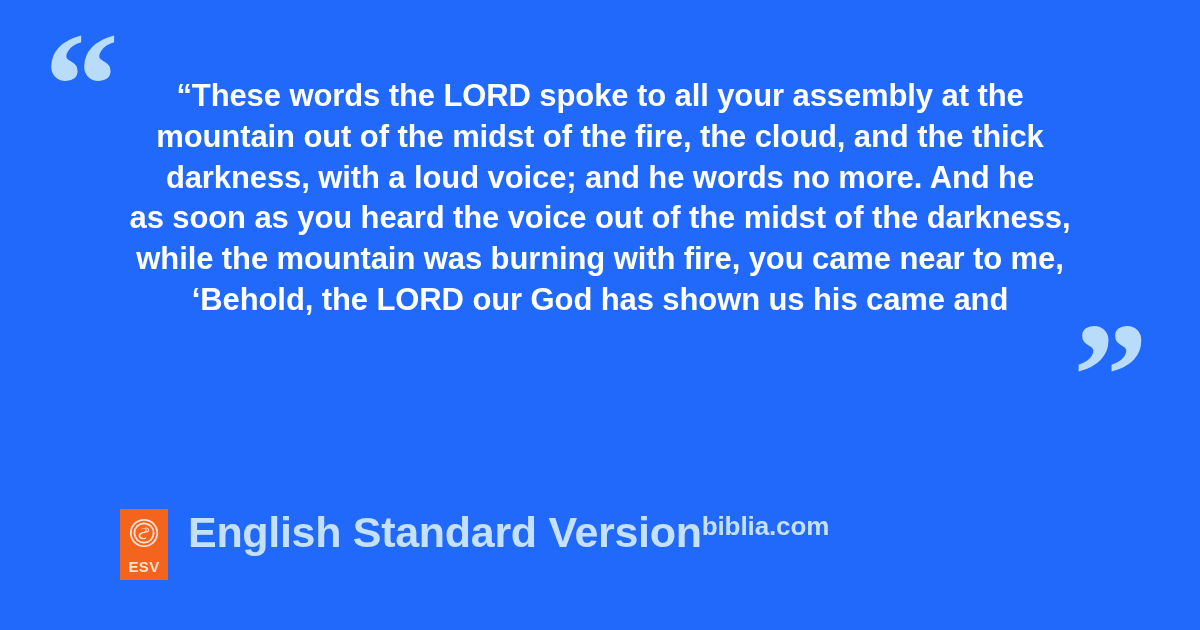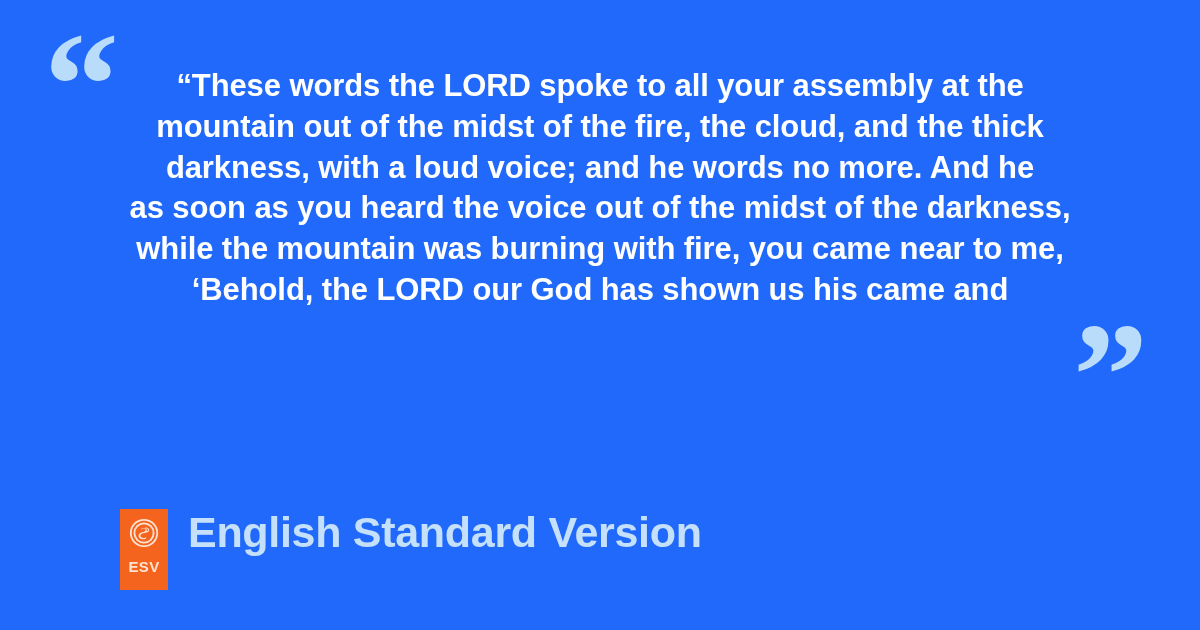--- a/index.html
+++ b/index.html
@@ -41,21 +41,21 @@
   #quote-close {
     left: 1073px;
     top: 300px;
     font-size: 150px;
   }
 
   
   #quote-block {
     position: absolute;
     left: 100px;
-    top: 66px;
+    top: 76px;
     width: 1000px;
     text-align: center;
   }
 
   .quote-line {
     color: #ffffff;
     font-size: 31px;
     font-weight: 700;
     line-height: 40.8px;
     letter-spacing: -0.1px;
@@ -66,21 +66,21 @@
   #attribution {
     position: absolute;
     left: 120px;
     top: 509px;
     display: flex;
     align-items: flex-start;
   }
 
   #esv-logo {
     width: 48px;
-    height: 81px;
+    height: 71px;
     background: #f4641e;
     flex: 0 0 auto;
     display: flex;
     flex-direction: column;
     align-items: center;
     justify-content: flex-start;
     padding-top: 9px;
     box-sizing: border-box;
   }
 
@@ -156,17 +156,18 @@
                    L56 69 C46 74, 33 70, 32 61 C31 53, 39 49, 46 47 C52 45, 56 43, 55 39 C54 35, 45 34, 40 38 Z"></path>
           <path d="M52 33 C58 30, 66 33, 67 39 C68 45, 62 48, 57 49 L58 45 C62 44, 64 41, 63 38
                    C62 35, 57 34, 53 36 Z"></path>
         </g>
       </svg>
       <div id="esv-abbr">ESV</div>
     </div>
 
     <div id="attribution-text">
       <div id="version-name">English Standard Version</div>
+      <div id="site-url">biblia.com</div>
     </div>
 
   </div>
 
 </div>
 
 </body></html>

